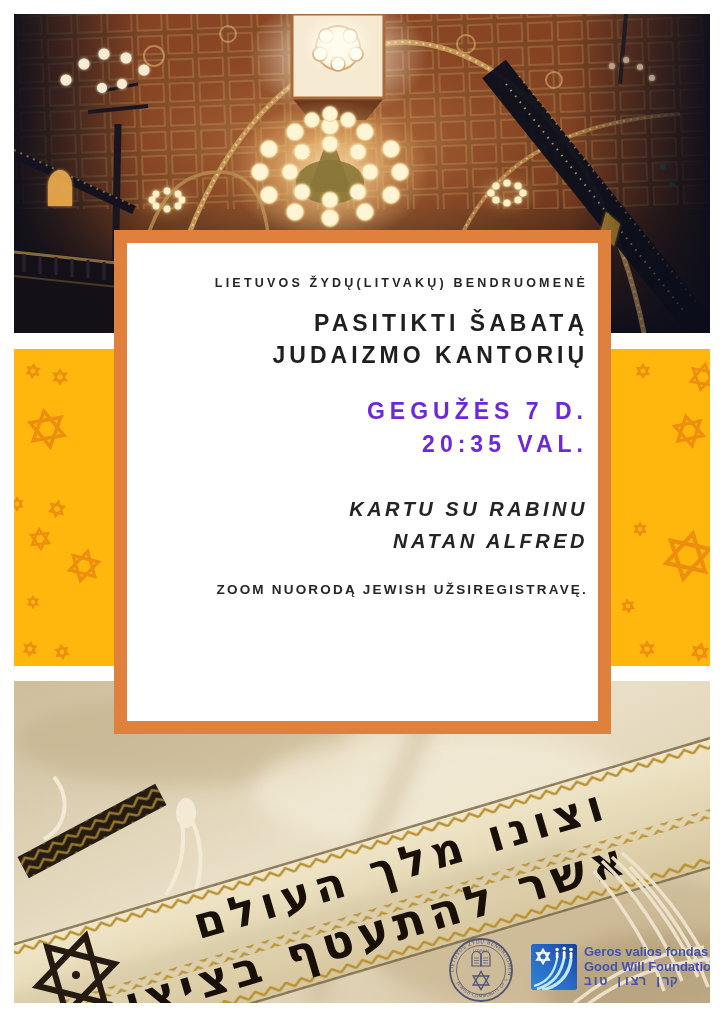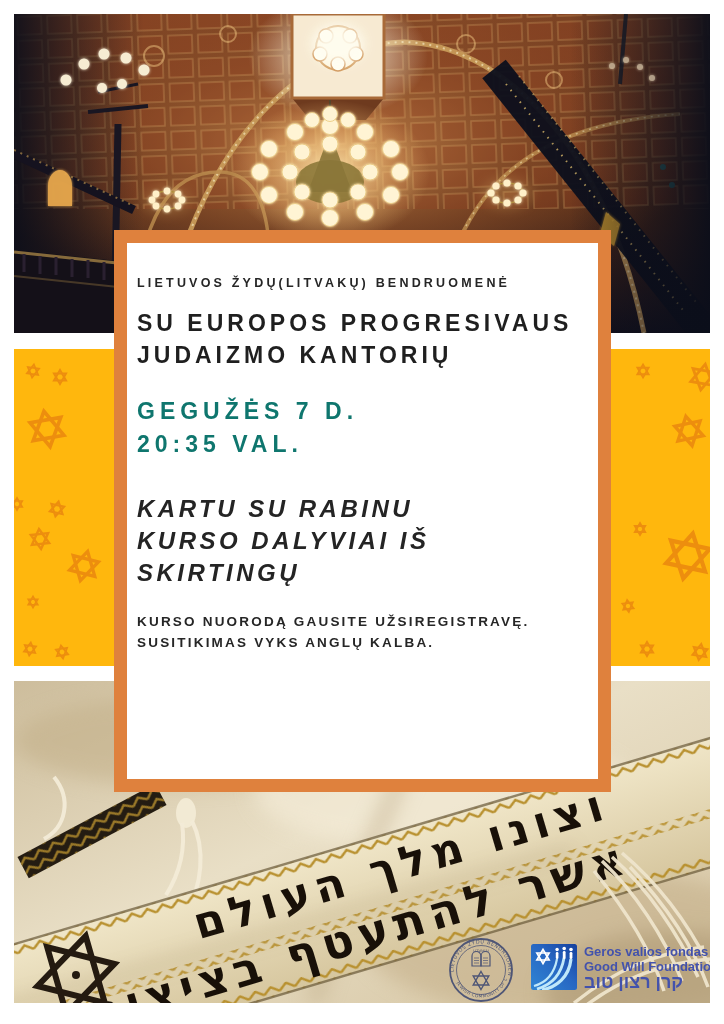--- a/index.html
+++ b/index.html
@@ -5,43 +5,43 @@
   html,body{margin:0;padding:0;background:#ffffff;}
   .page{position:relative;width:724px;height:1024px;background:#ffffff;overflow:hidden;
         font-family:"Liberation Sans", sans-serif;}
   .photo{position:absolute;left:14px;width:696px;overflow:hidden;}
   .photo-top{top:14px;height:319px;background:#10131f;}
   .band-yellow{position:absolute;left:14px;top:349px;width:696px;height:317px;background:#FFB70D;}
   .photo-bottom{top:681px;height:322px;background:#d9c9a8;}
   .photo svg,.band-yellow svg{display:block;}
 
   
-  .card{position:absolute;left:114px;top:230px;width:497px;height:562px;
+  .card{position:absolute;left:114px;top:230px;width:497px;height:504px;
         background:#ffffff;border:13px solid #DF813D;box-sizing:border-box;
-        text-align:left;color:#222222;}
+        text-align:right;color:#222222;}
   .card-inner{padding:30px 10px 0 10px;}
   .intro{font-size:12.5px;font-weight:700;letter-spacing:3.2px;line-height:20px;color:#262626;}
   .title-block{margin-top:14px;}
   .title-line{font-size:23px;font-weight:700;letter-spacing:4px;line-height:32px;color:#1f1f1f;}
   .date-block{margin-top:24px;}
-  .date-line{font-size:23px;font-weight:700;letter-spacing:5px;line-height:33px;color:#0f766e;}
+  .date-line{font-size:23px;font-weight:700;letter-spacing:5px;line-height:33px;color:#6d28d9;}
   .details-block{margin-top:32px;}
-  .detail-line{font-size:24px;font-weight:600;font-style:italic;letter-spacing:3.5px;line-height:32px;color:#242424;}
+  .detail-line{font-size:20px;font-weight:600;font-style:italic;letter-spacing:3.5px;line-height:32px;color:#242424;}
   .note-block{margin-top:22px;}
   .note-line{font-size:13.5px;font-weight:700;letter-spacing:2.2px;line-height:21px;color:#262626;}
 
   
   .logos{position:absolute;left:0;top:0;width:696px;height:322px;pointer-events:none;}
   .seal{position:absolute;left:434px;top:256px;width:66px;height:66px;opacity:.82;}
   .gwf{position:absolute;left:517px;top:263px;display:flex;align-items:flex-start;}
   .gwf-square{width:46px;height:46px;flex:0 0 auto;}
   .gwf-text{margin-left:7px;color:#4352AC;text-align:left;}
   .gwf-line1,.gwf-line2{font-size:13px;font-weight:700;line-height:15px;white-space:nowrap;}
-  .gwf-line3{font-size:18px;font-weight:700;line-height:16px;direction:rtl;text-align:left;
-             font-family:Liberation Sans, sans-serif;}
+  .gwf-line3{font-size:13px;font-weight:700;line-height:16px;direction:rtl;text-align:left;
+             font-family:Liberation Mono, monospace;}
 </style>
 </head>
 <body>
 
 <div class="page">
 
   <div class="photo photo-top">
     <svg width="696" height="319" viewBox="0 0 696 319">
       <defs>
         <linearGradient id="ceilV" x1="0" y1="0" x2="0" y2="1">
@@ -404,34 +404,33 @@
         </div>
       </div>
     </div>
   </div>
 
   <div class="card">
     <div class="card-inner">
       <div class="intro">LIETUVOS ŽYDŲ(LITVAKŲ) BENDRUOMENĖ</div>
 
       <div class="title-block">
-        <div class="title-line">SU EUROPOS PROGRESIVAUS</div>
+        <div class="title-line">PASITIKTI ŠABATĄ</div>
         <div class="title-line">JUDAIZMO KANTORIŲ</div>
       </div>
 
       <div class="date-block">
         <div class="date-line">GEGUŽĖS 7 D.</div>
         <div class="date-line">20:35 VAL.</div>
       </div>
 
       <div class="details-block">
         <div class="detail-line">KARTU SU RABINU</div>
-        <div class="detail-line">KURSO DALYVIAI IŠ SKIRTINGŲ</div>
+        <div class="detail-line">NATAN ALFRED</div>
       </div>
 
       <div class="note-block">
-        <div class="note-line">KURSO NUORODĄ GAUSITE UŽSIREGISTRAVĘ.</div>
-        <div class="note-line">SUSITIKIMAS VYKS ANGLŲ KALBA.</div>
+        <div class="note-line">ZOOM NUORODĄ JEWISH UŽSIREGISTRAVĘ.</div>
       </div>
     </div>
   </div>
 
 </div>
 
 </body></html>

